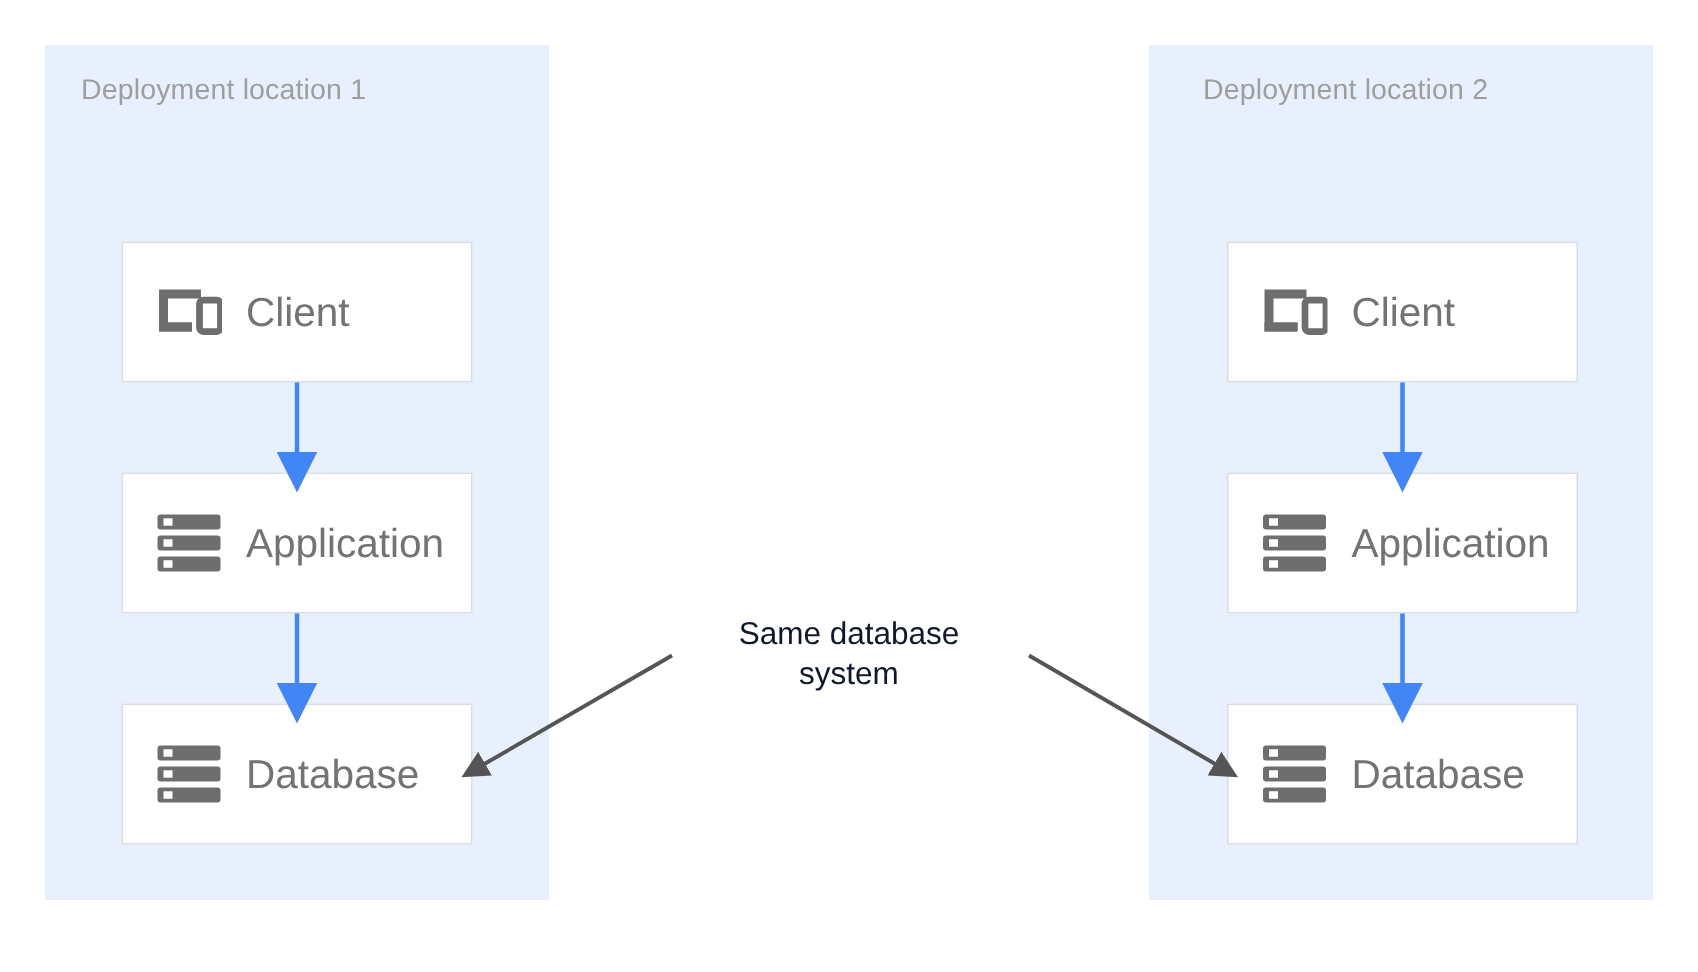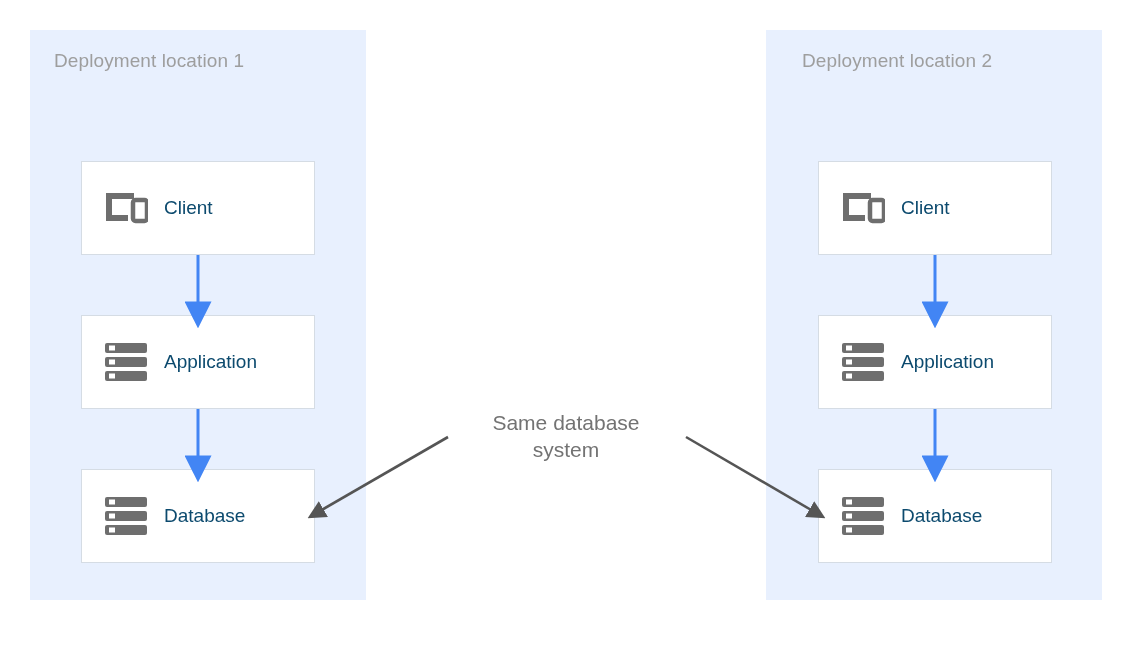--- a/index.html
+++ b/index.html
@@ -44,38 +44,38 @@
     flex: 0 0 auto;
     margin-left: 18px;
     width: 52px;
     height: 44px;
     display: flex;
     align-items: center;
     justify-content: center;
   }
   .node-label {
     margin-left: 12px;
-    font-size: 19px;
-    color: #0c4a6e;
+    font-size: 27px;
+    color: #737373;
     white-space: nowrap;
   }
   .arrow-layer {
     position: absolute;
     left: 0;
     top: 0;
     width: 1132px;
     height: 648px;
     pointer-events: none;
   }
   .annotation {
     position: absolute;
     text-align: center;
     font-size: 21px;
     line-height: 27px;
-    color: #737373;
+    color: #0f172a;
     white-space: pre-line;
   }
 </style>
 </head>
 <body>
 
 <div id="canvas">
 
   <div class="zone" style="left:30px; top:30px; width:336px; height:570px;"></div>
   <div class="zone-title" style="left:54px; top:50px;">Deployment location 1</div>

